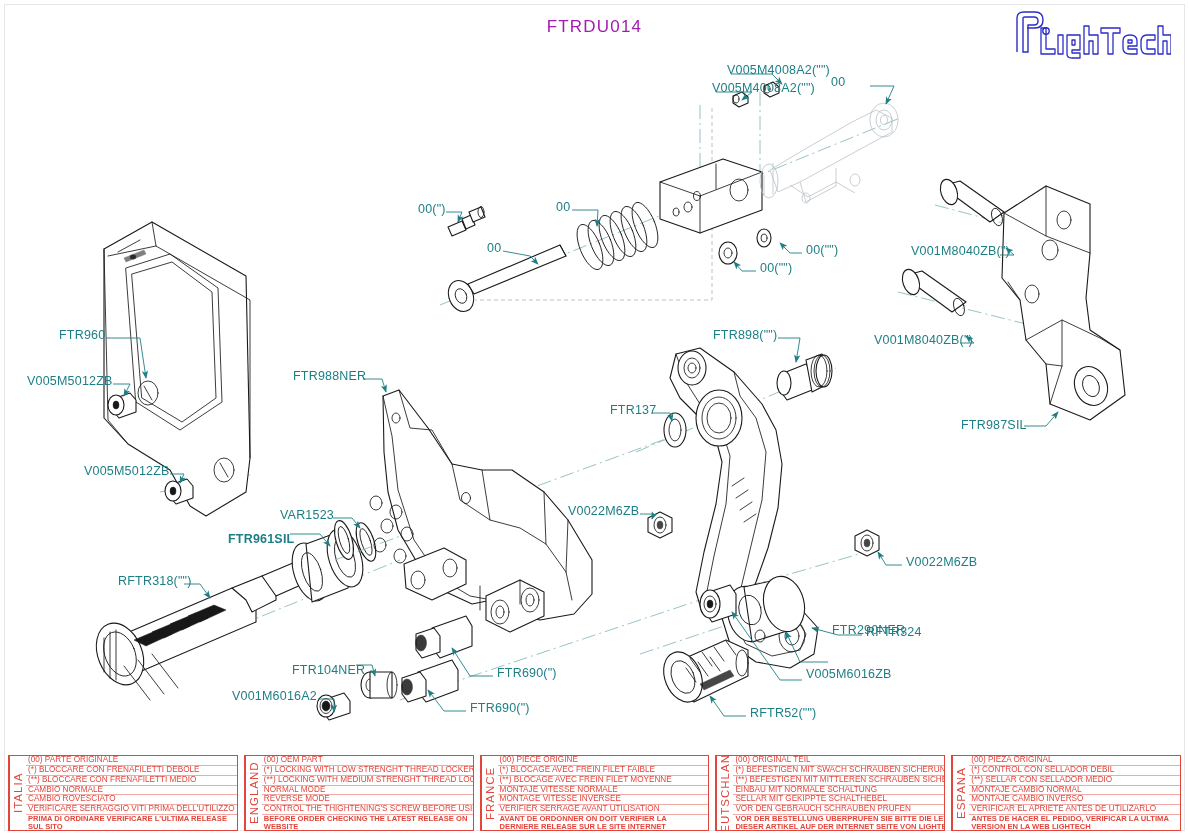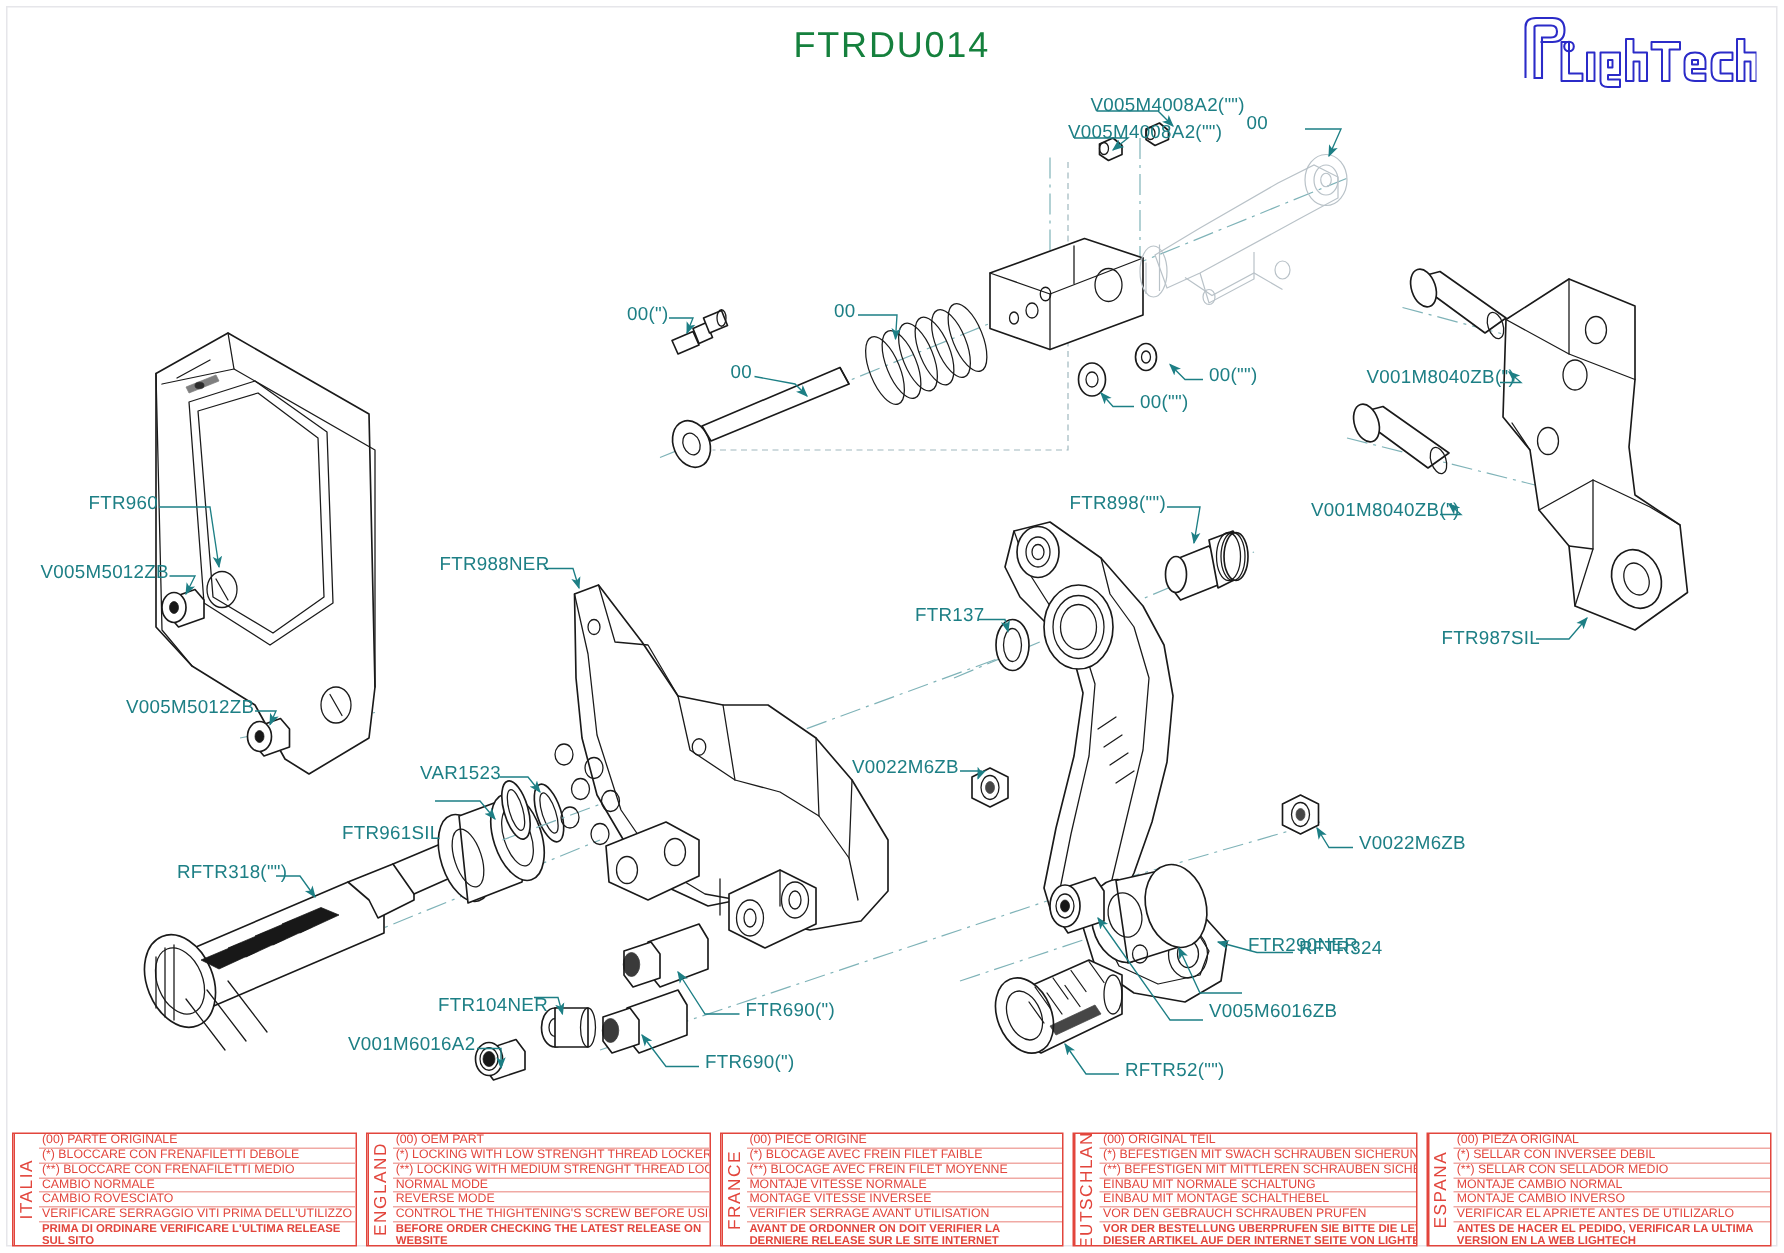--- a/index.html
+++ b/index.html
@@ -10,21 +10,21 @@
     color:#1d7f85;
   }
   #sheet{position:absolute;inset:0;}
   .frame{
     position:absolute;left:4px;top:4px;right:4px;bottom:4px;
     border:1px solid #e6e6ea;box-sizing:border-box;pointer-events:none;
   }
   
   #title{
     position:absolute;left:0;top:17px;width:1189px;text-align:center;
-    font-size:24px;letter-spacing:1.2px;color:#15803d;font-weight:400;
+    font-size:17px;letter-spacing:1.2px;color:#a21caf;font-weight:400;
   }
   
   #logo{position:absolute;right:18px;top:8px;width:160px;height:52px;}
   
   #drawing{position:absolute;left:0;top:0;width:1189px;height:835px;}
   .lbl{
     position:absolute;font-size:12.5px;color:#1d7f85;white-space:nowrap;
     letter-spacing:.2px;line-height:1;
   }
   
@@ -467,21 +467,21 @@
     <span class="lbl" style="left:961px;top:419px;">FTR987SIL</span>
     <span class="lbl" style="left:59px;top:329px;">FTR960</span>
     <span class="lbl" style="left:27px;top:375px;">V005M5012ZB</span>
     <span class="lbl" style="left:84px;top:465px;">V005M5012ZB</span>
     <span class="lbl" style="left:293px;top:370px;">FTR988NER</span>
     <span class="lbl" style="left:713px;top:329px;">FTR898("")</span>
     <span class="lbl" style="left:610px;top:404px;">FTR137</span>
     <span class="lbl" style="left:568px;top:505px;">V0022M6ZB</span>
     <span class="lbl" style="left:906px;top:556px;">V0022M6ZB</span>
     <span class="lbl" style="left:280px;top:509px;">VAR1523</span>
-    <span class="lbl" style="left:228px;top:549px;">FTR961SIL</span>
+    <span class="lbl" style="left:228px;top:533px;font-weight:bold;">FTR961SIL</span>
     <span class="lbl" style="left:118px;top:575px;">RFTR318("")</span>
     <span class="lbl" style="left:866px;top:626px;">RFTR324</span>
     <span class="lbl" style="left:832px;top:624px;">FTR290NER</span>
     <span class="lbl" style="left:806px;top:668px;">V005M6016ZB</span>
     <span class="lbl" style="left:292px;top:664px;">FTR104NER</span>
     <span class="lbl" style="left:232px;top:690px;">V001M6016A2</span>
     <span class="lbl" style="left:497px;top:667px;">FTR690(")</span>
     <span class="lbl" style="left:470px;top:702px;">FTR690(")</span>
     <span class="lbl" style="left:750px;top:707px;">RFTR52("")</span>
   </div>
@@ -527,31 +527,31 @@
       </div>
     </div>
 
     <div class="legend-box">
       <div class="legend-country">DEUTSCHLAND</div>
       <div class="legend-rows">
         <div>(00) ORIGINAL TEIL</div>
         <div>(*)     BEFESTIGEN MIT SWACH SCHRAUBEN SICHERUNGSMITTEL</div>
         <div>(**)   BEFESTIGEN MIT MITTLEREN SCHRAUBEN SICHERUNGSMITTEL</div>
         <div>EINBAU MIT NORMALE SCHALTUNG</div>
-        <div>EINBAU MIT MONTAGE SCHALTHEBEL</div>
+        <div>SELLAR MIT GEKIPPTE SCHALTHEBEL</div>
         <div>VOR DEN GEBRAUCH SCHRAUBEN PRUFEN</div>
         <div class="lastwrap">VOR DER BESTELLUNG UBERPRUFEN SIE BITTE DIE LETZTE VERSION DIESER ARTIKEL AUF DER INTERNET SEITE VON LIGHTECH</div>
       </div>
     </div>
 
     <div class="legend-box">
       <div class="legend-country">ESPANA</div>
       <div class="legend-rows">
         <div>(00) PIEZA ORIGINAL</div>
-        <div>(*)    SELLAR CON INVERSEE DEBIL</div>
+        <div>(*)    CONTROL CON SELLADOR DEBIL</div>
         <div>(**)   SELLAR CON SELLADOR MEDIO</div>
         <div>MONTAJE  CAMBIO NORMAL</div>
         <div>MONTAJE CAMBIO INVERSO</div>
         <div>VERIFICAR EL APRIETE ANTES DE UTILIZARLO</div>
         <div class="lastwrap">ANTES DE HACER EL PEDIDO, VERIFICAR LA ULTIMA VERSION EN LA WEB LIGHTECH</div>
       </div>
     </div>
 
   </div>
 

